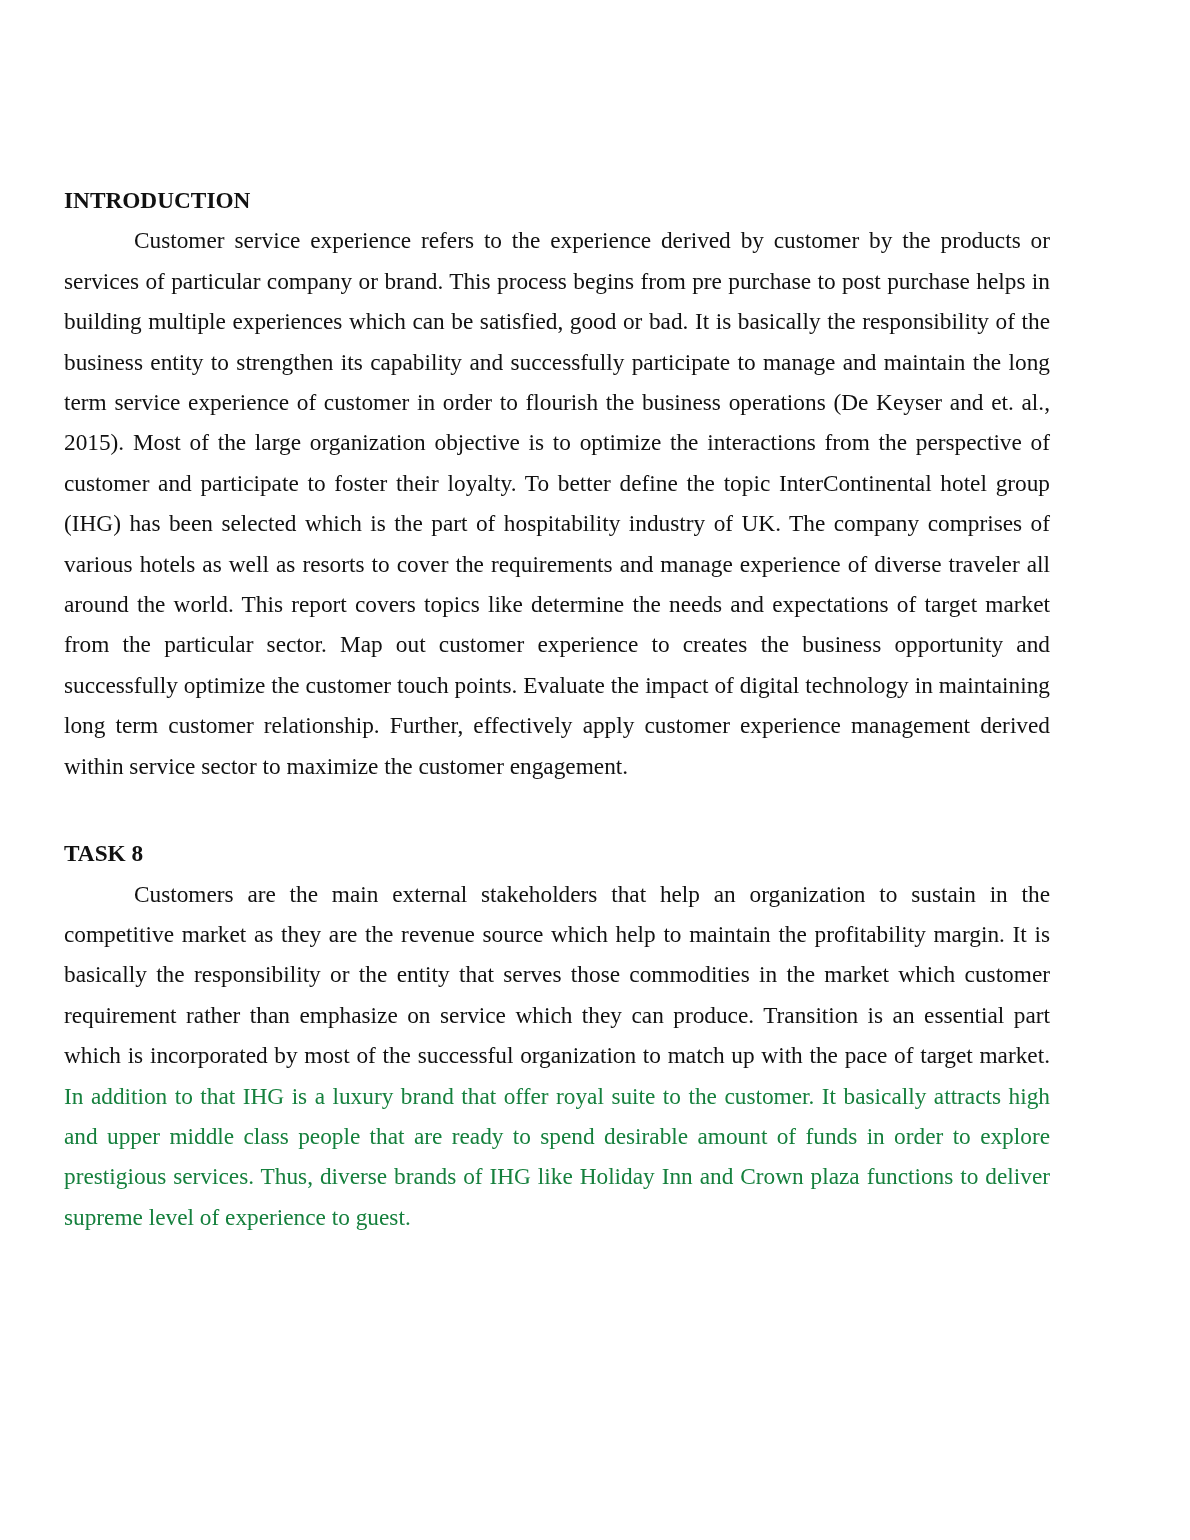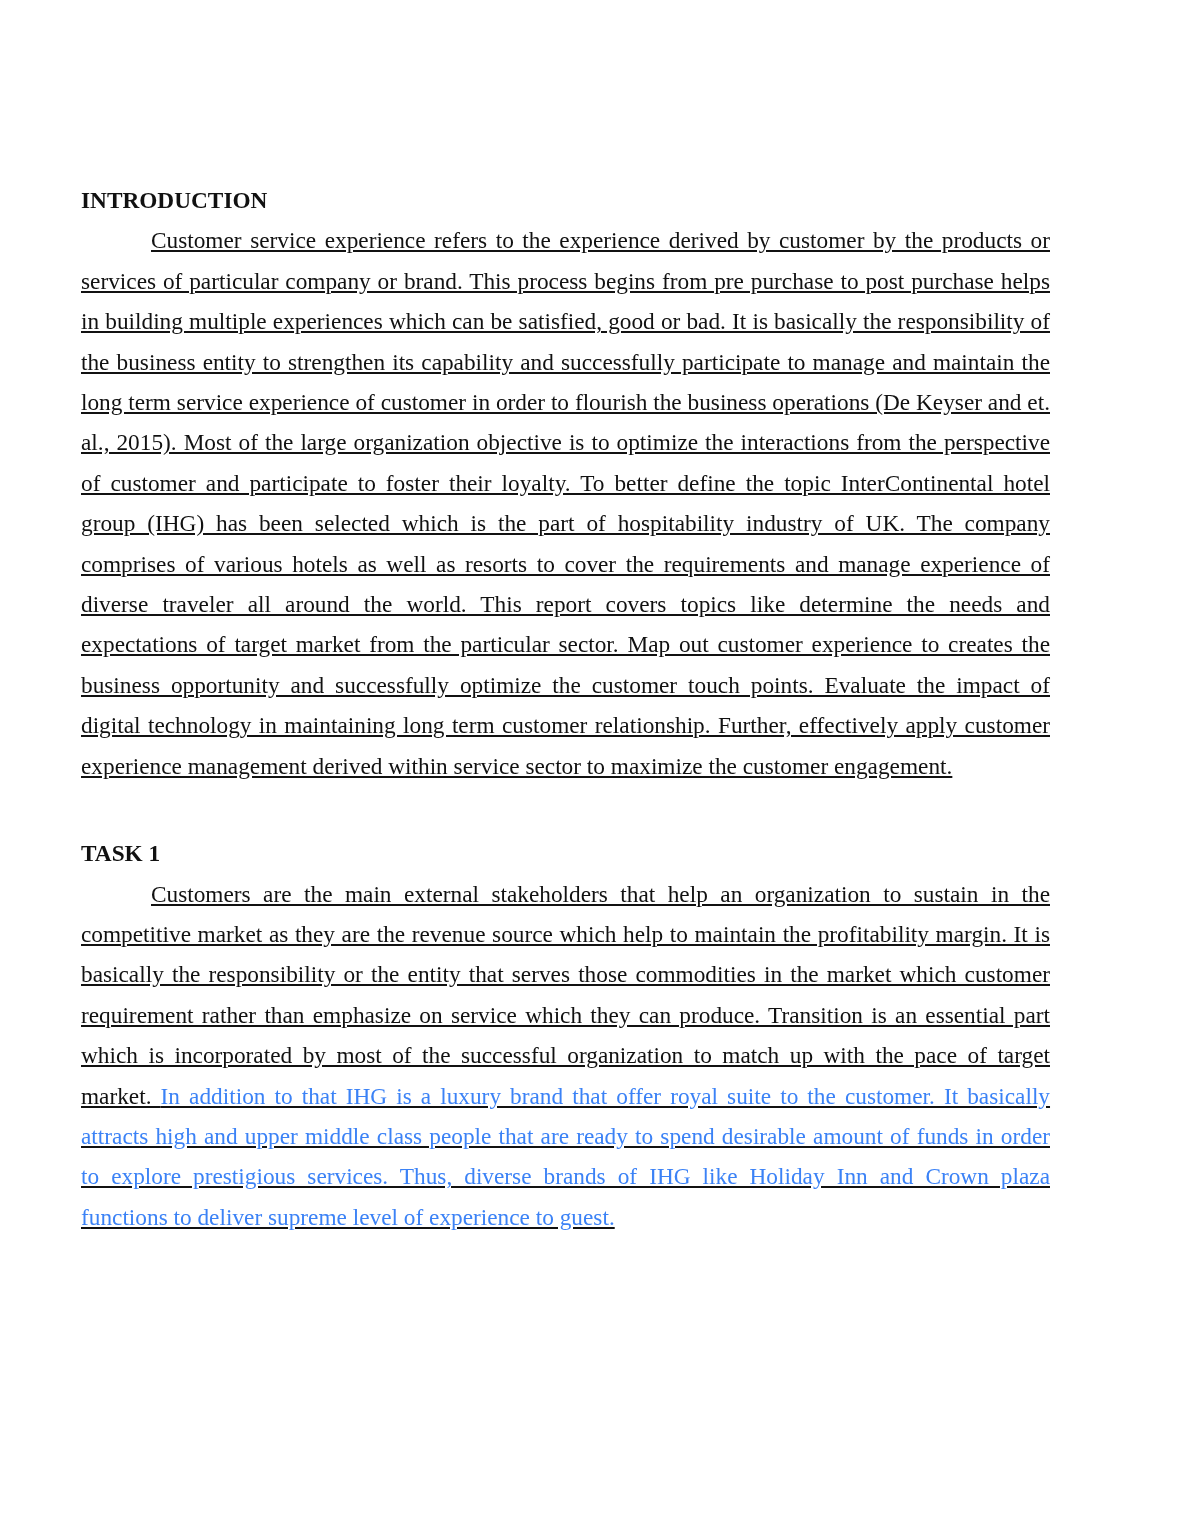--- a/index.html
+++ b/index.html
@@ -10,21 +10,21 @@
     width: 1190px;
     height: 1540px;
     background: #ffffff;
     color: #111111;
     font-family: "Liberation Serif", "DejaVu Serif", serif;
   }
   .page {
     box-sizing: border-box;
     width: 1190px;
     height: 1540px;
-    padding: 180px 140px 40px 81px;
+    padding: 180px 140px 40px 64px;
     overflow: hidden;
     background: #ffffff;
   }
   .heading-bold {
     font-size: 23.3px;
     font-weight: bold;
     line-height: 40.4px;
     margin: 0;
     text-align: left;
   }
@@ -32,42 +32,41 @@
     margin-top: 47px;
   }
   .body-text {
     font-size: 23.3px;
     line-height: 40.4px;
     text-align: justify;
     margin: 0;
   }
   .indented {
     text-indent: 70px;
-    text-decoration: underline;
   }
   .p1-heading {
     font-size: 23.3px;
     font-weight: normal;
     line-height: 40.4px;
     text-align: justify;
     text-decoration: underline;
     text-underline-offset: 5px;
     margin: 21px 0 3px 0;
   }
   .blue-text {
-    color: #3b82f6;
+    color: #15803d;
   }
 </style>
 </head>
 <body>
 
 <div class="page">
 
   <h1 class="heading-bold">INTRODUCTION</h1>
 
   <p class="body-text indented">Customer service experience refers to the experience derived by customer by the products or services of particular company or brand. This process begins from pre purchase to post purchase helps in building multiple experiences which can be satisfied, good or bad. It is basically the responsibility of the business entity to strengthen its capability and successfully participate to manage and maintain the long term service experience of customer in order to flourish the business operations (De Keyser and et. al., 2015). Most of the large organization objective is to optimize the interactions from the perspective of customer and participate to foster their loyalty. To better define the topic InterContinental hotel group (IHG) has been selected which is the part of hospitability industry of UK. The company comprises of various hotels as well as resorts to cover the requirements and manage experience of diverse traveler all around the world. This report covers topics like determine the needs and expectations of target market from the particular sector. Map out customer experience to creates the business opportunity and successfully optimize the customer touch points. Evaluate the impact of digital technology in maintaining long term customer relationship. Further, effectively apply customer experience management derived within service sector to maximize the customer engagement.</p>
 
-  <h2 class="heading-bold">TASK 1</h2>
+  <h2 class="heading-bold">TASK 8</h2>
 
 
   <p class="body-text indented"><span>Customers are the main external stakeholders that help an organization to sustain in the competitive market as they are the revenue source which help to maintain the profitability margin. It is basically the responsibility or the entity that serves those commodities in the market which customer requirement rather than emphasize on service which they can produce. Transition is an essential part which is incorporated by most of the successful organization to match up with the pace of target market. </span><span class="blue-text">In addition to that IHG is a luxury brand that offer royal suite to the customer. It basically attracts high and upper middle class people that are ready to spend desirable amount of funds in order to explore prestigious services. Thus, diverse brands of IHG like Holiday Inn and Crown plaza functions to deliver supreme level of experience to guest.</span></p>
 
 </div>
 
 </body></html>

